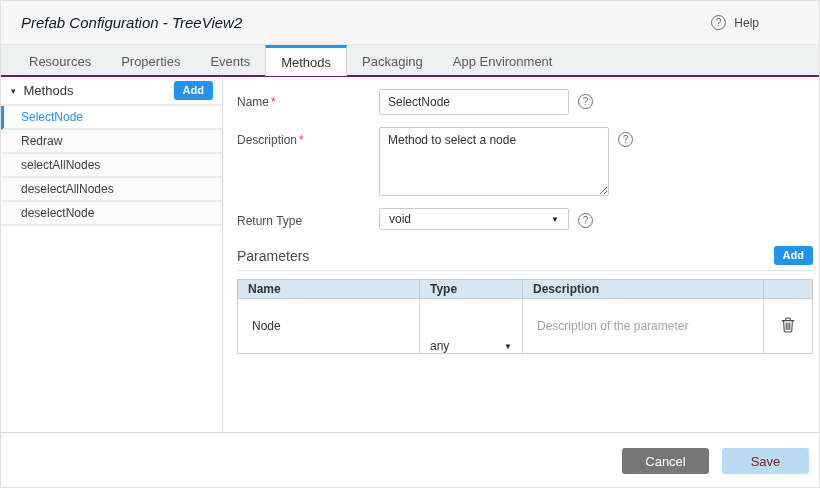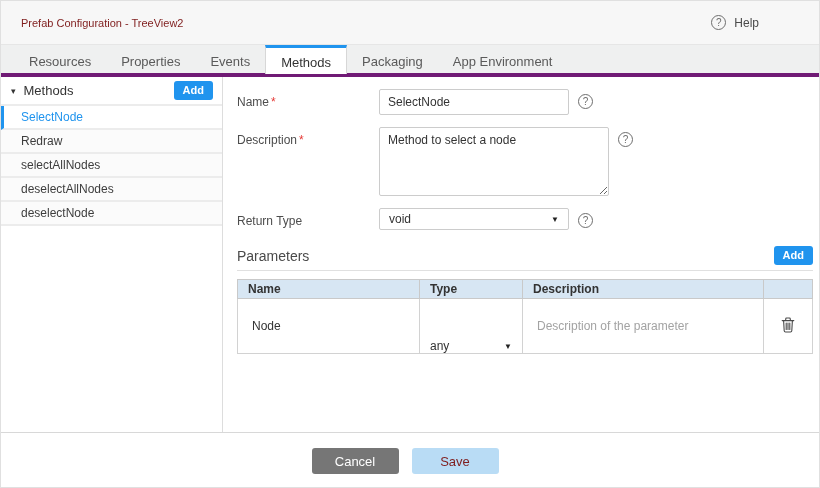--- a/index.html
+++ b/index.html
@@ -10,32 +10,32 @@
     border:1px solid #e0e0e0; overflow:hidden;
   }
   .window { width:820px; height:488px; display:flex; flex-direction:column; }
 
   
   .titlebar {
     height:44px; background:#f7f7f7; border-bottom:1px solid #e6e6e6;
     display:flex; align-items:center; justify-content:space-between;
     padding:0 62px 0 20px; flex:0 0 auto;
   }
-  .title { font-size:11px; color:#7f1d1d; }
+  .title { font-size:15px; color:#0f172a;font-style:italic; }
   .help { display:flex; align-items:center; cursor:pointer; }
   .help-icon {
     width:15px; height:15px; border:1px solid #6e6e6e; border-radius:50%;
     display:flex; align-items:center; justify-content:center;
     font-size:10px; color:#6e6e6e;
   }
   .help-label { margin-left:8px; font-size:12px; color:#4a4a4a; }
 
   
   .tabbar {
-    height:32px; background:#eff0f0; border-bottom:4px solid #701a75;
+    height:32px; background:#eff0f0; border-bottom:2px solid #701a75;
     display:flex; align-items:stretch; padding-left:13px; flex:0 0 auto;
   }
   .tab {
     padding:9px 15px 0 15px; font-size:13px; color:#5a5a5a; cursor:pointer;
     white-space:nowrap;
   }
   .tab.active {
     background:#fff; border:1px solid #d7d7d7; border-top:3px solid #2094ee;
     border-bottom:none; margin-bottom:-1px; padding-top:7px; color:#333;
   }
@@ -118,21 +118,21 @@
   .cell-select {
     display:flex; align-items:center; justify-content:space-between;
     padding:0 10px; cursor:pointer; height:100%;margin-top:40px;
   }
   .cell-act { text-align:center; vertical-align:middle; }
   .trash-btn { background:none; border:none; cursor:pointer; padding:2px 4px; }
 
   
   .footer {
     flex:0 0 auto; height:57px; border-top:1px solid #d8d8d8; background:#fff;
-    display:flex; align-items:center; justify-content:center; padding-right:12px;
+    display:flex; align-items:center; justify-content:flex-end; padding-right:12px;
   }
   .btn-cancel {
     width:87px; height:26px; background:#767676; color:#fff; border:none;
     border-radius:3px; font-family:inherit; font-size:13px; cursor:pointer;
   }
   .btn-save {
     width:87px; height:26px; background:#b9dcf5; color:#7f1d1d; border:none;
     border-radius:3px; font-family:Liberation Sans, sans-serif; font-size:13px; margin-left:13px;
     cursor:default;
   }

